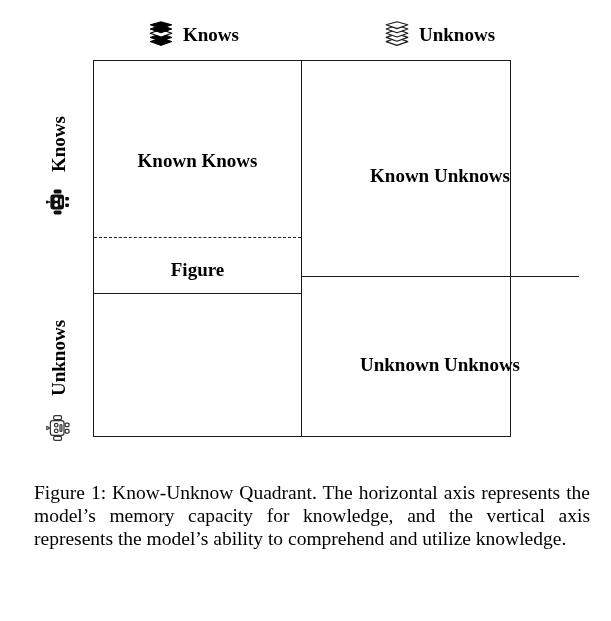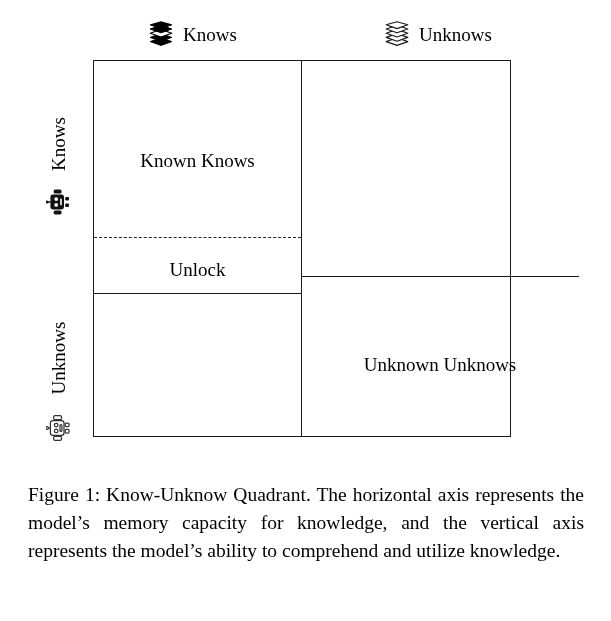--- a/index.html
+++ b/index.html
@@ -15,20 +15,21 @@
     overflow: hidden;
     position: relative;
   }
 
   
   #figure {
     position: absolute;
     left: 0; top: 0;
     width: 611px;
     height: 460px;
+    font-weight: bold;
   }
 
   
   .col-header {
     position: absolute;
     display: flex;
     align-items: center;
     gap: 9px;
     font-size: 19px;
     white-space: nowrap;
@@ -119,25 +120,25 @@
   }
   #cell-known-knows     { left: 0;     top: 90px;  width: 207px; }
   #cell-unlock          { left: 0;     top: 199px; width: 207px; }
   #cell-known-unknows   { left: 207px; top: 105px; width: 278px; }
   #cell-unknown-knows   { left: 0;     top: 294px; width: 207px; }
   #cell-unknown-unknows { left: 207px; top: 294px; width: 278px; }
 
   
   #caption {
     position: absolute;
-    left: 28px;
+    left: 34px;
     top: 481px;
     width: 556px;
     font-size: 19.5px;
-    line-height: 28px;
+    line-height: 23px;
     text-align: justify;
     text-justify: inter-word;
   }
 </style>
 </head>
 <body>
 
 <div id="figure">
 
   <div class="col-header" id="col-header-knows">
@@ -212,18 +213,19 @@
     </span>
   </div>
 
   <div id="grid">
     <div id="divider-vertical"></div>
     <div id="divider-dashed"></div>
     <div id="divider-left-solid"></div>
     <div id="divider-right-solid"></div>
 
     <div class="cell-label" id="cell-known-knows">Known Knows</div>
-    <div class="cell-label" id="cell-unlock">Unlock</div>
+    <div class="cell-label" id="cell-unlock">Figure</div>
+    <div class="cell-label" id="cell-known-unknows">Known Unknows</div>
     <div class="cell-label" id="cell-unknown-unknows">Unknown Unknows</div>
   </div>
 </div>
 
 <div id="caption">Figure 1: Know-Unknow Quadrant. The horizontal axis represents the model’s memory capacity for knowledge, and the vertical axis represents the model’s ability to comprehend and utilize knowledge.</div>
 
 </body></html>

